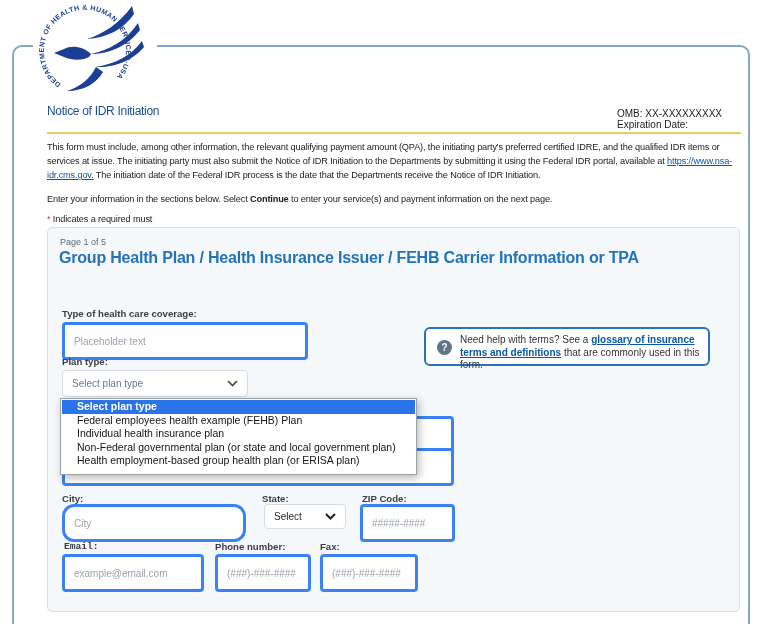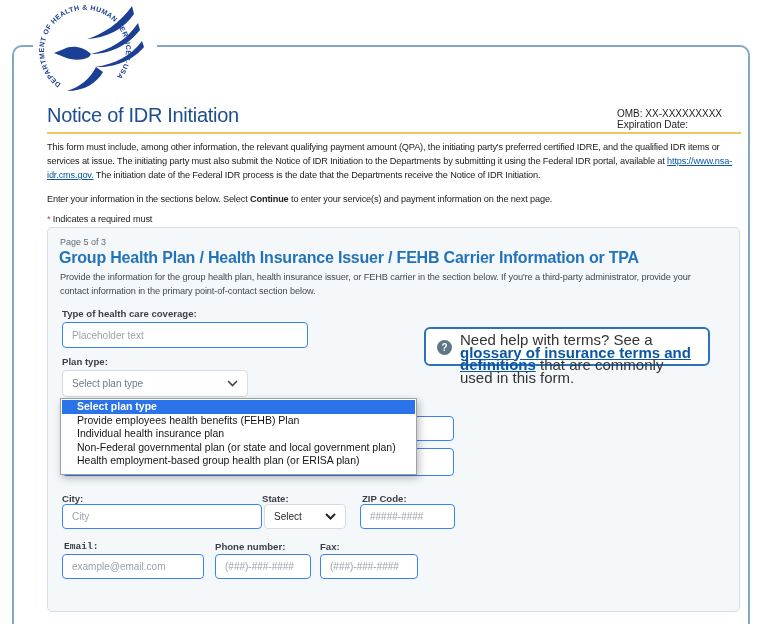--- a/index.html
+++ b/index.html
@@ -5,62 +5,62 @@
   html,body { margin:0; padding:0; background:#ffffff; }
   .screen {
     position:relative; width:762px; height:624px; overflow:hidden;
     font-family:"Liberation Sans", sans-serif; background:#fff;
   }
   .card {
     position:absolute; left:12px; top:45px; width:738px; height:640px;
     border:2px solid #84a7c8; border-radius:10px; background:#fff; box-sizing:border-box;
   }
   .logo { position:absolute; left:33px; top:0; width:124px; height:99px; background:#fff; z-index:6; }
-  .page-title { position:absolute; left:47px; top:104px; font-size:20px; letter-spacing:-0.3px; color:#1d4e8f; z-index:7; }
+  .page-title { position:absolute; left:47px; top:104px; font-size:12px; letter-spacing:-0.3px; color:#1d4e8f; z-index:7; }
   .omb { position:absolute; left:617px; top:108px; font-size:10px; line-height:11px; color:#1d1d1d; }
   .gold-rule { position:absolute; left:47px; top:132px; width:694px; height:2px; background:#eac95e; }
   .bodytext { font-size:9.2px; letter-spacing:-0.15px; line-height:14px; color:#222; }
   .intro { position:absolute; left:47px; top:140px; width:690px; }
   .instructions { position:absolute; left:47px; top:192px; width:690px; }
   .required-note { position:absolute; left:47px; top:212px; }
   .star { color:#c0392b; }
   a.link, .link { color:#0b57a4; text-decoration:underline; cursor:pointer; }
 
   .panel {
     position:absolute; left:47px; top:227px; width:693px; height:385px;
     background:#f5f8fb; border:1px solid #d2deea; border-radius:5px; box-sizing:border-box;
   }
   .page-indicator { position:absolute; left:12px; top:9px; font-size:9px; color:#5f6a75; }
   .section-heading { position:absolute; left:11px; top:21px; font-size:16px; letter-spacing:-0.2px; font-weight:bold; color:#2373ba; white-space:nowrap; }
   .section-desc { position:absolute; left:12px; top:43px; width:648px; font-size:9.2px; letter-spacing:-0.1px; line-height:13.5px; color:#40484f; }
 
   .field-label { position:absolute; font-size:9.6px; font-weight:bold; color:#3a3f45; white-space:nowrap; }
   .tb {
     position:absolute; box-sizing:border-box; background:#fff;
-    border:1px solid #3b82f6; border-radius:4px; font-size:10px; color:#222;
-    padding:4px 9px; font-family:"Liberation Sans", sans-serif; outline:none;
+    border:3px solid #3b82f6; border-radius:4px; font-size:10px; color:#222;
+    padding:16px 9px; font-family:"Liberation Sans", sans-serif; outline:none;
   }
   .tb::placeholder { color:#9aa3ad; opacity:1; }
   .fake-select {
     position:absolute; box-sizing:border-box; background:#fff;
     border:1px solid #d6dbe2; border-radius:4px; display:flex; align-items:center;
     justify-content:space-between; padding:0 9px; cursor:pointer;
   }
   .fake-select .sel-text { font-size:10px; color:#6f7a87; }
   .fake-select .sel-text.dark { color:#2b2b2b; }
 
   .help-box {
     position:absolute; left:376px; top:99px; width:286px; height:39px; box-sizing:border-box;
     background:#fff; border:2px solid #2b72b8; border-radius:6px;
   }
   .q-icon {
     position:absolute; left:11px; top:11px; width:15px; height:15px; border-radius:50%;
     background:#5f7588; color:#fff; font-size:10px; font-weight:bold; line-height:15px; text-align:center;
   }
-  .help-text { position:absolute; left:34px; top:5px; width:240px; font-size:15px; line-height:12.5px; color:#333; }
+  .help-text { position:absolute; left:34px; top:5px; width:240px; font-size:10px; line-height:12.5px; color:#333; }
   .help-text .link { font-weight:bold; }
 
   .listbox {
     position:absolute; left:12px; top:170px; width:357px; z-index:10; box-sizing:border-box;
     background:#fff; border:1px solid #99a1a8; box-shadow:2px 3px 8px rgba(0,0,0,0.28);
     padding:1px 1px 6px 1px;
   }
   .dd-option {
     font-size:10.5px; line-height:13.6px; padding-left:15px; color:#141414;
     white-space:nowrap; overflow:hidden; cursor:default;
@@ -108,23 +108,22 @@
   <div class="instructions bodytext">
     <span>Enter your information in the sections below.  Select </span><b>Continue</b><span> to enter your service(s) and payment information on the next page.</span>
   </div>
 
   <div class="required-note bodytext">
     <span class="star">*</span><span> Indicates a required must</span>
   </div>
 
   <div class="panel">
 
-    <div class="page-indicator">Page 5 of 3</div>
+    <div class="page-indicator">Page 1 of 5</div>
     <div class="section-heading">Group Health Plan / Health Insurance Issuer / FEHB Carrier Information or TPA</div>
-    <div class="section-desc">Provide the information for the group health plan, health insurance issuer, or FEHB carrier in the section below. If you're a third-party administrator, provide your contact information in the primary point-of-contact section below.</div>
 
     <div class="field-label" style="left:14px; top:80px;">Type of health care coverage:</div>
     <input class="tb" style="left: 14px; top: 94px; width: 246px; height: 26px;" placeholder="Placeholder text">
 
     <div class="help-box">
       <div class="q-icon">?</div>
       <div class="help-text">
         <span>Need help with terms? See a </span><span class="link">glossary of insurance terms and definitions</span><span> that are commonly used in this form.</span>
       </div>
     </div>
@@ -135,28 +134,28 @@
       <svg width="11" height="7" viewBox="0 0 11 7">
           <path d="M1 1 L5.5 5.5 L10 1" fill="none" stroke="#444" stroke-width="1.6"></path>
         </svg>
     </div>
 
     <input class="tb" style="left: 14px; top: 188px; width: 392px; height: 25px;">
     <input class="tb" style="left: 14px; top: 220px; width: 392px; height: 28px;">
 
     <div class="listbox">
         <div class="dd-option selected">Select plan type</div>
-        <div class="dd-option">Provide employees health benefits (FEHB) Plan</div>
+        <div class="dd-option">Federal employees health example (FEHB) Plan</div>
         <div class="dd-option">Individual health insurance plan</div>
         <div class="dd-option">Non-Federal governmental plan (or state and local government plan)</div>
         <div class="dd-option">Health employment-based group health plan (or ERISA plan)</div>
       </div>
 
     <div class="field-label" style="left:14px; top:265px;">City:</div>
-    <input class="tb" style="left: 14px; top: 276px; width: 200px; height: 25px;" placeholder="City">
+    <input class="tb" style="left: 14px; top: 276px; width: 184px; height: 25px; border-radius: 12px;" placeholder="City">
 
     <div class="field-label" style="left:214px; top:265px;">State:</div>
     <div class="fake-select" style="left:216px; top:276px; width:82px; height:25px;">
       <span class="sel-text dark">Select</span>
       <svg width="11" height="7" viewBox="0 0 11 7">
           <path d="M1 1 L5.5 5.5 L10 1" fill="none" stroke="#222" stroke-width="2"></path>
         </svg>
     </div>
 
     <div class="field-label" style="left:314px; top:265px;">ZIP Code:</div>

